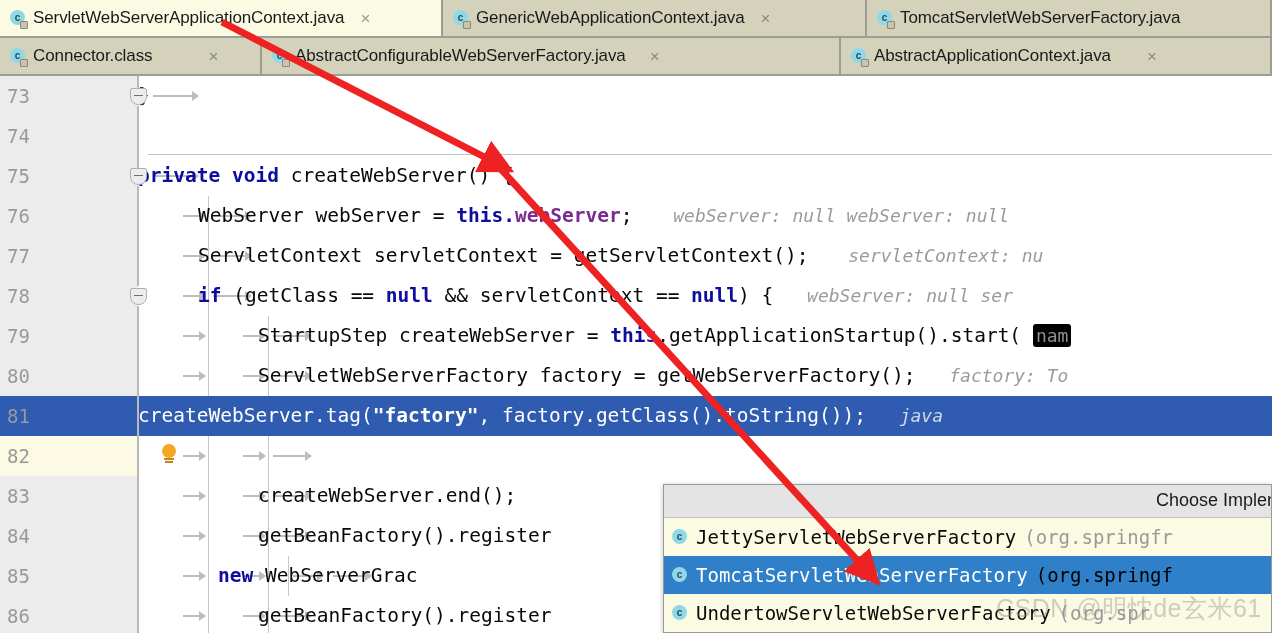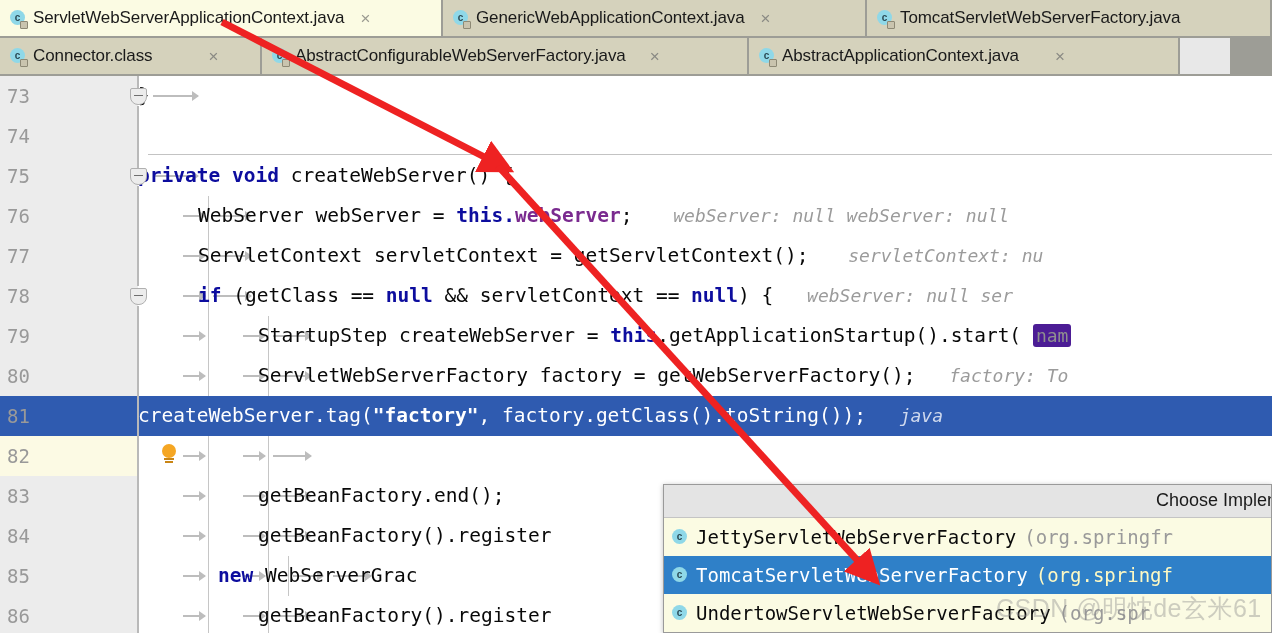--- a/index.html
+++ b/index.html
@@ -165,21 +165,21 @@
   .ln.sel .kw, .ln.sel .fld, .ln.sel .str { color: #ffffff; }
   .hint {
     color: #9b9b9b;
     font-style: italic;
     font-family: "DejaVu Sans Mono", monospace;
     font-size: 18px;
   }
   .ln.sel .hint { color: #cfd9ee; }
   .paramhint {
     color: #8f8f8f;
-    background: #4c1d95;
+    background: #000000;
     font-family: "DejaVu Sans Mono", monospace;
     font-size: 18px;
     padding: 1px 3px;
     border-radius: 3px;
   }
   .idsel { background: #d7d7f8; }
 
   
   .iguide {
     position: absolute;
@@ -292,21 +292,21 @@
     font-size: 19px;
     color: #0a0a0a;
     box-sizing: border-box;
   }
   .pitem.selected {
     background: #2f80c8;
     color: #ffffff;
   }
   .pitem .pname { margin-left: 7px; }
   .pitem .ppkg { color: #9a9a9a; margin-left: 8px; }
-  .pitem.selected .ppkg { color: #fef9c3; }
+  .pitem.selected .ppkg { color: #000000; }
 
   
   #watermark {
     position: absolute;
     left: 996px; top: 592px;
     font-size: 25px;
     color: rgba(140,140,140,0.42);
     white-space: nowrap;
     font-family: "Liberation Sans", sans-serif;
     letter-spacing: 0.5px;
@@ -355,21 +355,21 @@
 
   <div class="tabrow row2">
     <div class="tab" style="width:262px">
       <span class="cicon">
         <span class="disc"></span>
           <span class="cl">c</span>
           <span class="lock"></span>
       </span>
       <span class="tlabel">Connector.class</span>
       <span class="tclose" style="margin-left:56px">×</span>
-    </div><div class="tab" style="width:487px">
+    </div><div class="tab" style="width:579px">
       <span class="cicon">
         <span class="disc"></span>
           <span class="cl">c</span>
           <span class="lock"></span>
       </span>
       <span class="tlabel">AbstractConfigurableWebServerFactory.java</span>
       <span class="tclose" style="margin-left:24px">×</span>
     </div><div class="tab" style="width:431px">
       <span class="cicon">
         <span class="disc"></span>
@@ -504,21 +504,21 @@
     </div>
 
     <div class="ln">
       <div class="num">83</div>
       <div class="iguide" style="left:208px"></div>
       <div class="iguide" style="left:268px"></div>
       <div class="tabmark" style="left:183px;width:22px"></div>
       <div class="tabmark" style="left:243px;width:22px"></div>
       <div class="tabmark" style="left:273px;width:38px"></div>
       <div class="body">
-        <span style="margin-left:120px">getBeanFactory.end();</span>
+        <span style="margin-left:120px">createWebServer.end();</span>
       </div>
     </div>
 
     <div class="ln">
       <div class="num">84</div>
       <div class="iguide" style="left:208px"></div>
       <div class="iguide" style="left:268px"></div>
       <div class="tabmark" style="left:183px;width:22px"></div>
       <div class="tabmark" style="left:243px;width:22px"></div>
       <div class="tabmark" style="left:273px;width:38px"></div>

